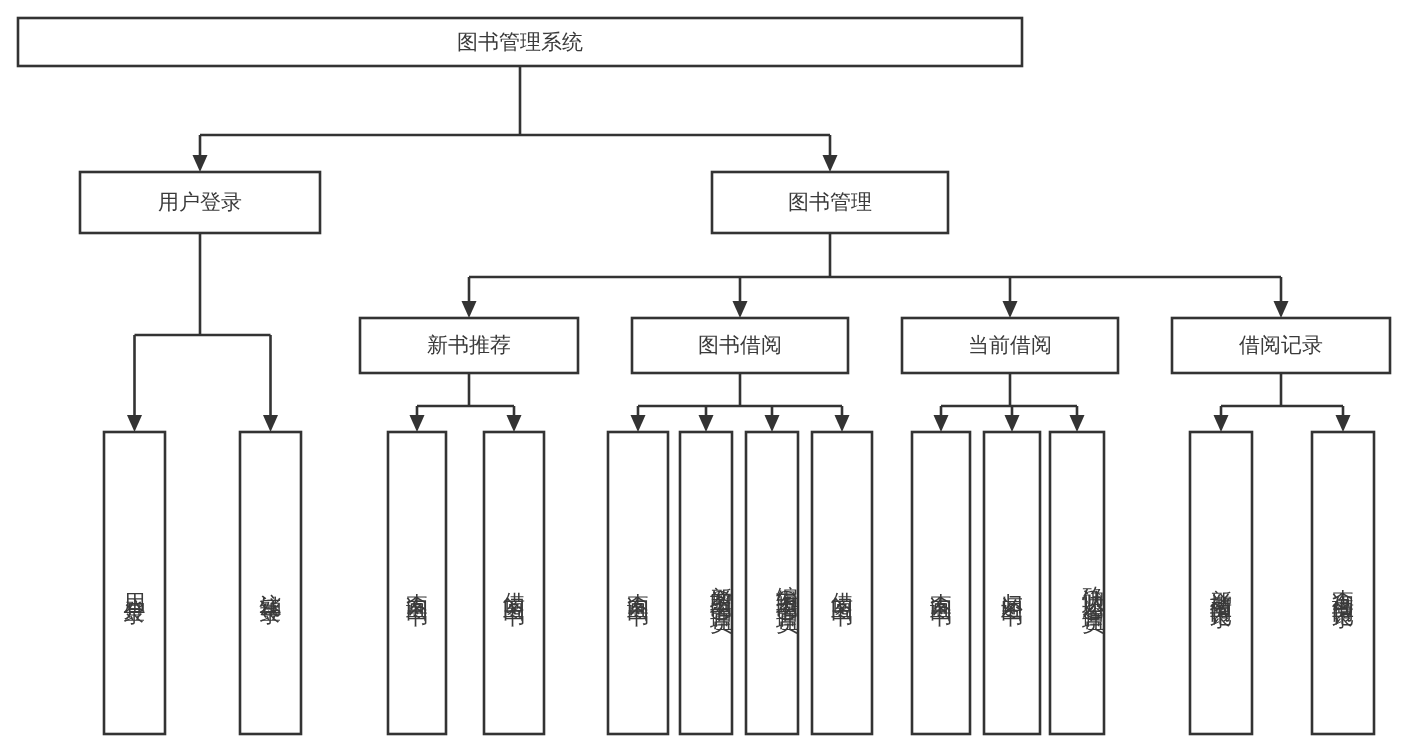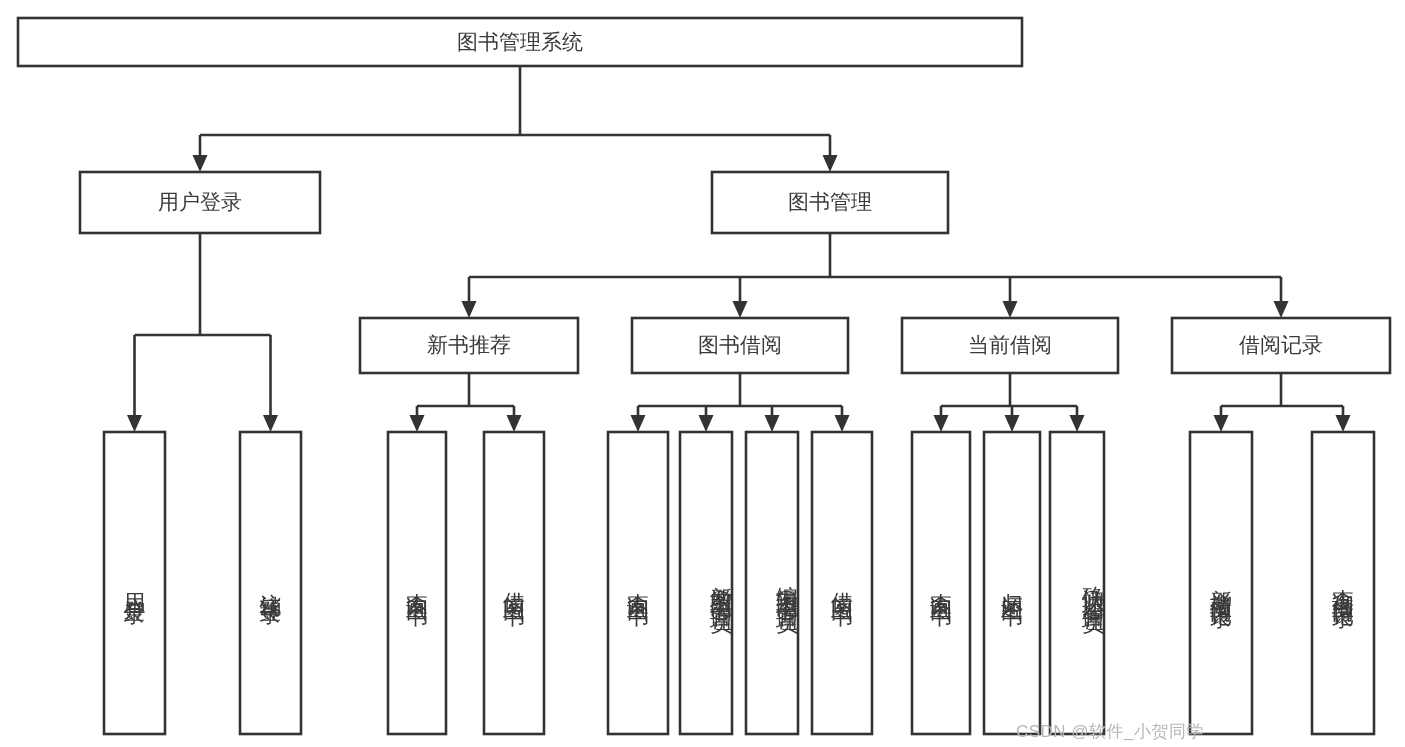--- a/index.html
+++ b/index.html
@@ -202,14 +202,13 @@
         <span>确认归还（管理员）</span>
       </div>
       <div class="vbox-label" style="left: 1190px; top: 432px; width: 62px; height: 302px; align-items: center; box-sizing: border-box;">
         <span>新增借阅记录</span>
       </div>
       <div class="vbox-label" style="left: 1312px; top: 432px; width: 62px; height: 302px; align-items: center; box-sizing: border-box;">
         <span>查询借阅记录</span>
       </div>
     </div>
 
-  <div class="watermark-text">CSDN @软件_小贺同学</div>
 </div>
 
 </body></html>

